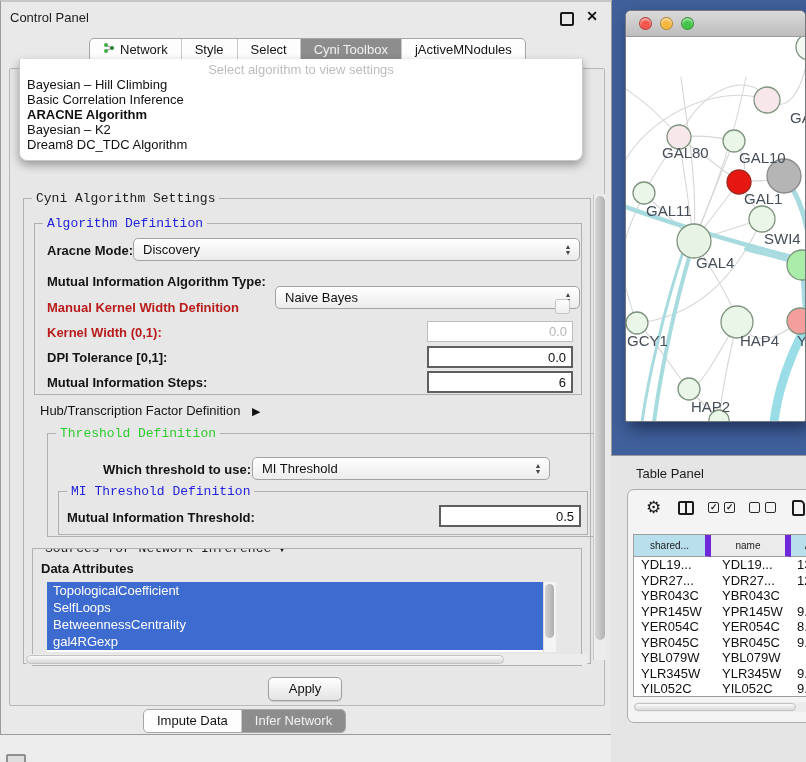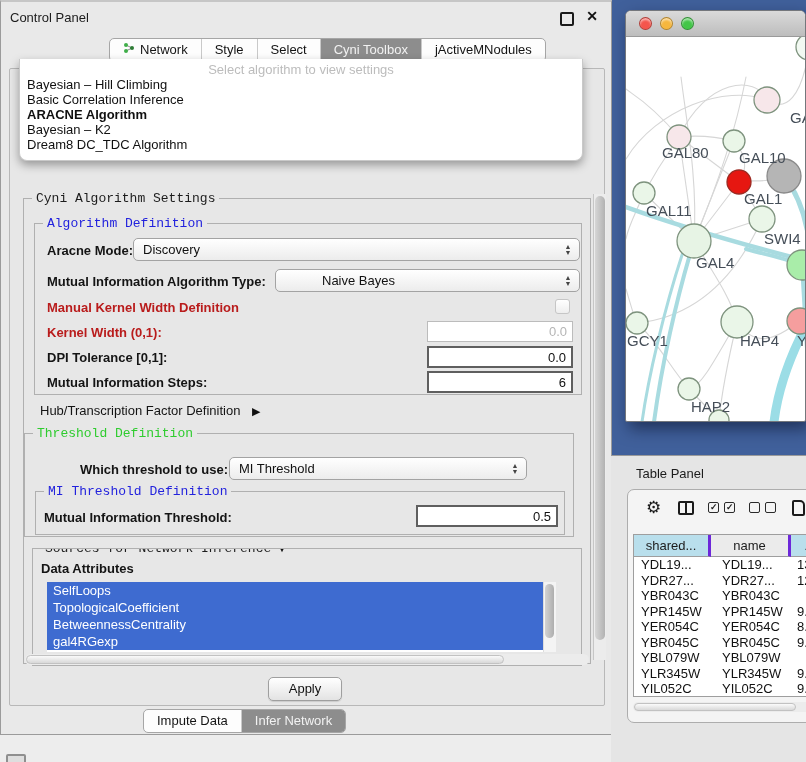--- a/index.html
+++ b/index.html
@@ -11,21 +11,21 @@
 
   
   #control-panel{position:absolute;left:0;top:0;width:612px;height:735px;background:#e9e9e9;
     border:1px solid #9b9b9b;border-top:2px solid #c6c6c6;box-sizing:border-box;}
   .cp-title{position:absolute;left:9px;top:8px;font-size:13px;}
   .float-icon{position:absolute;right:37px;top:10px;width:10px;height:10px;border:2px solid #1a1a1a;border-radius:2px;}
   .close-icon{position:absolute;right:13px;top:6px;font-size:14px;font-weight:bold;color:#111;}
 
   .tabbar{position:absolute;display:flex;background:#fdfdfd;border:1px solid #a6a6a6;
     border-radius:5px;overflow:hidden;height:24px;box-sizing:border-box;}
-  #tab-bar{left:88px;top:36px;margin-left:20px;}
+  #tab-bar{left:88px;top:36px;}
   #bottom-tab-bar{left:142px;top:707px;}
   .tab{display:flex;align-items:center;gap:5px;padding:0 13px;line-height:22px;font-size:13px;
     color:#141414;border-right:1px solid #c9c9c9;white-space:nowrap;}
   .tab:last-child{border-right:none;}
   .tab.selected{background:#8d8d8d;color:#f2f2f2;}
 
   .inner-panel{position:absolute;left:8px;top:66px;width:596px;height:638px;background:#e7e7e7;
     border:1px solid #b8b8b8;border-radius:2px;box-sizing:border-box;}
 
   
@@ -109,22 +109,22 @@
   .cols-icon{width:16px;height:14px;border:2px solid #1a1a1a;border-radius:2px;margin-left:17px;position:relative;box-sizing:border-box;}
   .cols-icon:before{content:"";position:absolute;left:5px;top:0;width:2px;height:10px;background:#1a1a1a;}
   .cb{width:11px;height:11px;border:1.5px solid #2a2a2a;border-radius:2px;box-sizing:border-box;
     font-size:9px;line-height:8px;text-align:center;color:#1a1a1a;font-weight:bold;}
   .cb-gap{margin-left:5px;} .cb-group-gap{margin-left:14px;}
   .doc-icon{width:13px;height:16px;border:2px solid #1a1a1a;border-radius:2px 5px 2px 2px;margin-left:16px;box-sizing:border-box;}
 
   #gene-table{position:absolute;left:5px;top:44px;width:181px;height:163px;background:#ffffff;
     border:1px solid #9e9e9e;overflow:hidden;box-sizing:border-box;}
   #table-header{display:flex;height:22px;}
-  .th{border-right:3px solid #6d28d9;border-bottom:1px solid #9e9e9e;background:#ebebeb;
-    font-size:13px;text-align:center;line-height:21px;box-sizing:border-box;flex:none;}
+  .th{border-right:6px solid #6d28d9;border-bottom:1px solid #9e9e9e;background:#ebebeb;
+    font-size:10px;text-align:center;line-height:21px;box-sizing:border-box;flex:none;}
   .th.sel{background:#b9dfec;}
   .tr{display:flex;height:15.5px;line-height:15.5px;font-size:13px;color:#111;}
   .td{flex:none;white-space:nowrap;overflow:hidden;box-sizing:border-box;}
   .td.c0{padding-left:7px;} .td.c1{padding-left:11px;} .td.c2{padding-left:6px;}
   .tp-hscroll{position:absolute;left:5px;top:212px;width:181px;height:10px;background:#ececec;border-radius:5px;}
   .tp-hscroll .thumb{position:absolute;left:1px;top:1px;width:162px;height:8px;border-radius:4px;
     background:linear-gradient(#fbfbfb,#d9d9d9);border:1px solid #c2c2c2;box-sizing:border-box;}
 
   #mini-bottom-icon{position:absolute;left:6px;top:754px;width:20px;height:14px;border:2px solid #8f8f8f;
     background:#dedede;border-radius:2px;box-sizing:border-box;}
@@ -175,21 +175,21 @@
       <div class="lbl" style="left:12px;top:19px;">Aracne Mode:</div>
       <div class="combo" style="left:98px;top:14px;width:447px;">
         <span class="val">Discovery</span>
         <span class="steppers">
             <span>▲</span>
             <span>▼</span>
           </span>
       </div>
 
       <div class="lbl" style="left:12px;top:50px;">Mutual Information Algorithm Type:</div>
-      <div class="combo" style="left:240px;top:45px;width:305px;padding-left:37px;">
+      <div class="combo" style="left:240px;top:62px;width:305px;">
         <span class="val">Naive Bayes</span>
         <span class="steppers">
             <span>▲</span>
             <span>▼</span>
           </span>
       </div>
 
       <div class="lbl disabled" style="left:12px;top:76px;">Manual Kernel Width Definition</div>
       <div class="checkbox" style="left:520px;top:75px;"></div>
 
@@ -201,21 +201,21 @@
 
       <div class="lbl" style="left:12px;top:151px;">Mutual Information Steps:</div>
       <div class="field" style="left:392px;top:147px;width:146px;height:22px;">6</div>
     </div>
 
     <div class="plain" style="left:16px;top:204px;">
       <span>Hub/Transcription Factor Definition</span>
       <span class="tri" style="margin-left:8px;">▶</span>
     </div>
 
-    <div class="group" style="left:0;top:234px;width:550px;height:104px;">
+    <div class="group" style="left:23px;top:234px;width:550px;height:104px;">
       <div class="group-label green">Threshold Definition</div>
 
       <div class="lbl" style="left:55px;top:28px;">Which threshold to use:</div>
       <div class="combo" style="left:204px;top:23px;width:298px;">
         <span class="val">MI Threshold</span>
         <span class="steppers">
             <span>▲</span>
             <span>▼</span>
           </span>
       </div>
@@ -230,22 +230,22 @@
     <div class="group" style="left:8px;top:349px;width:550px;height:118px;overflow:hidden;">
       <div class="group-label">
         <span>Sources for Network Inference</span>
         <span class="tri" style="font-size:10px;">▼</span>
       </div>
       <div class="lbl" style="left:8px;top:12px;">Data Attributes</div>
       <div id="attr-list">
         <div class="list-vscroll">
             <div class="thumb"></div>
           </div>
-      <div class="attr-item">SelfLoops</div>
-          <div class="attr-item">TopologicalCoefficient</div>
+      <div class="attr-item">TopologicalCoefficient</div>
+          <div class="attr-item">SelfLoops</div>
           <div class="attr-item">BetweennessCentrality</div>
           <div class="attr-item">gal4RGexp</div>
         </div>
     </div>
   </div>
 
   <div id="settings-vscroll">
       <div class="thumb"></div>
     </div>
   <div id="settings-hscroll">

